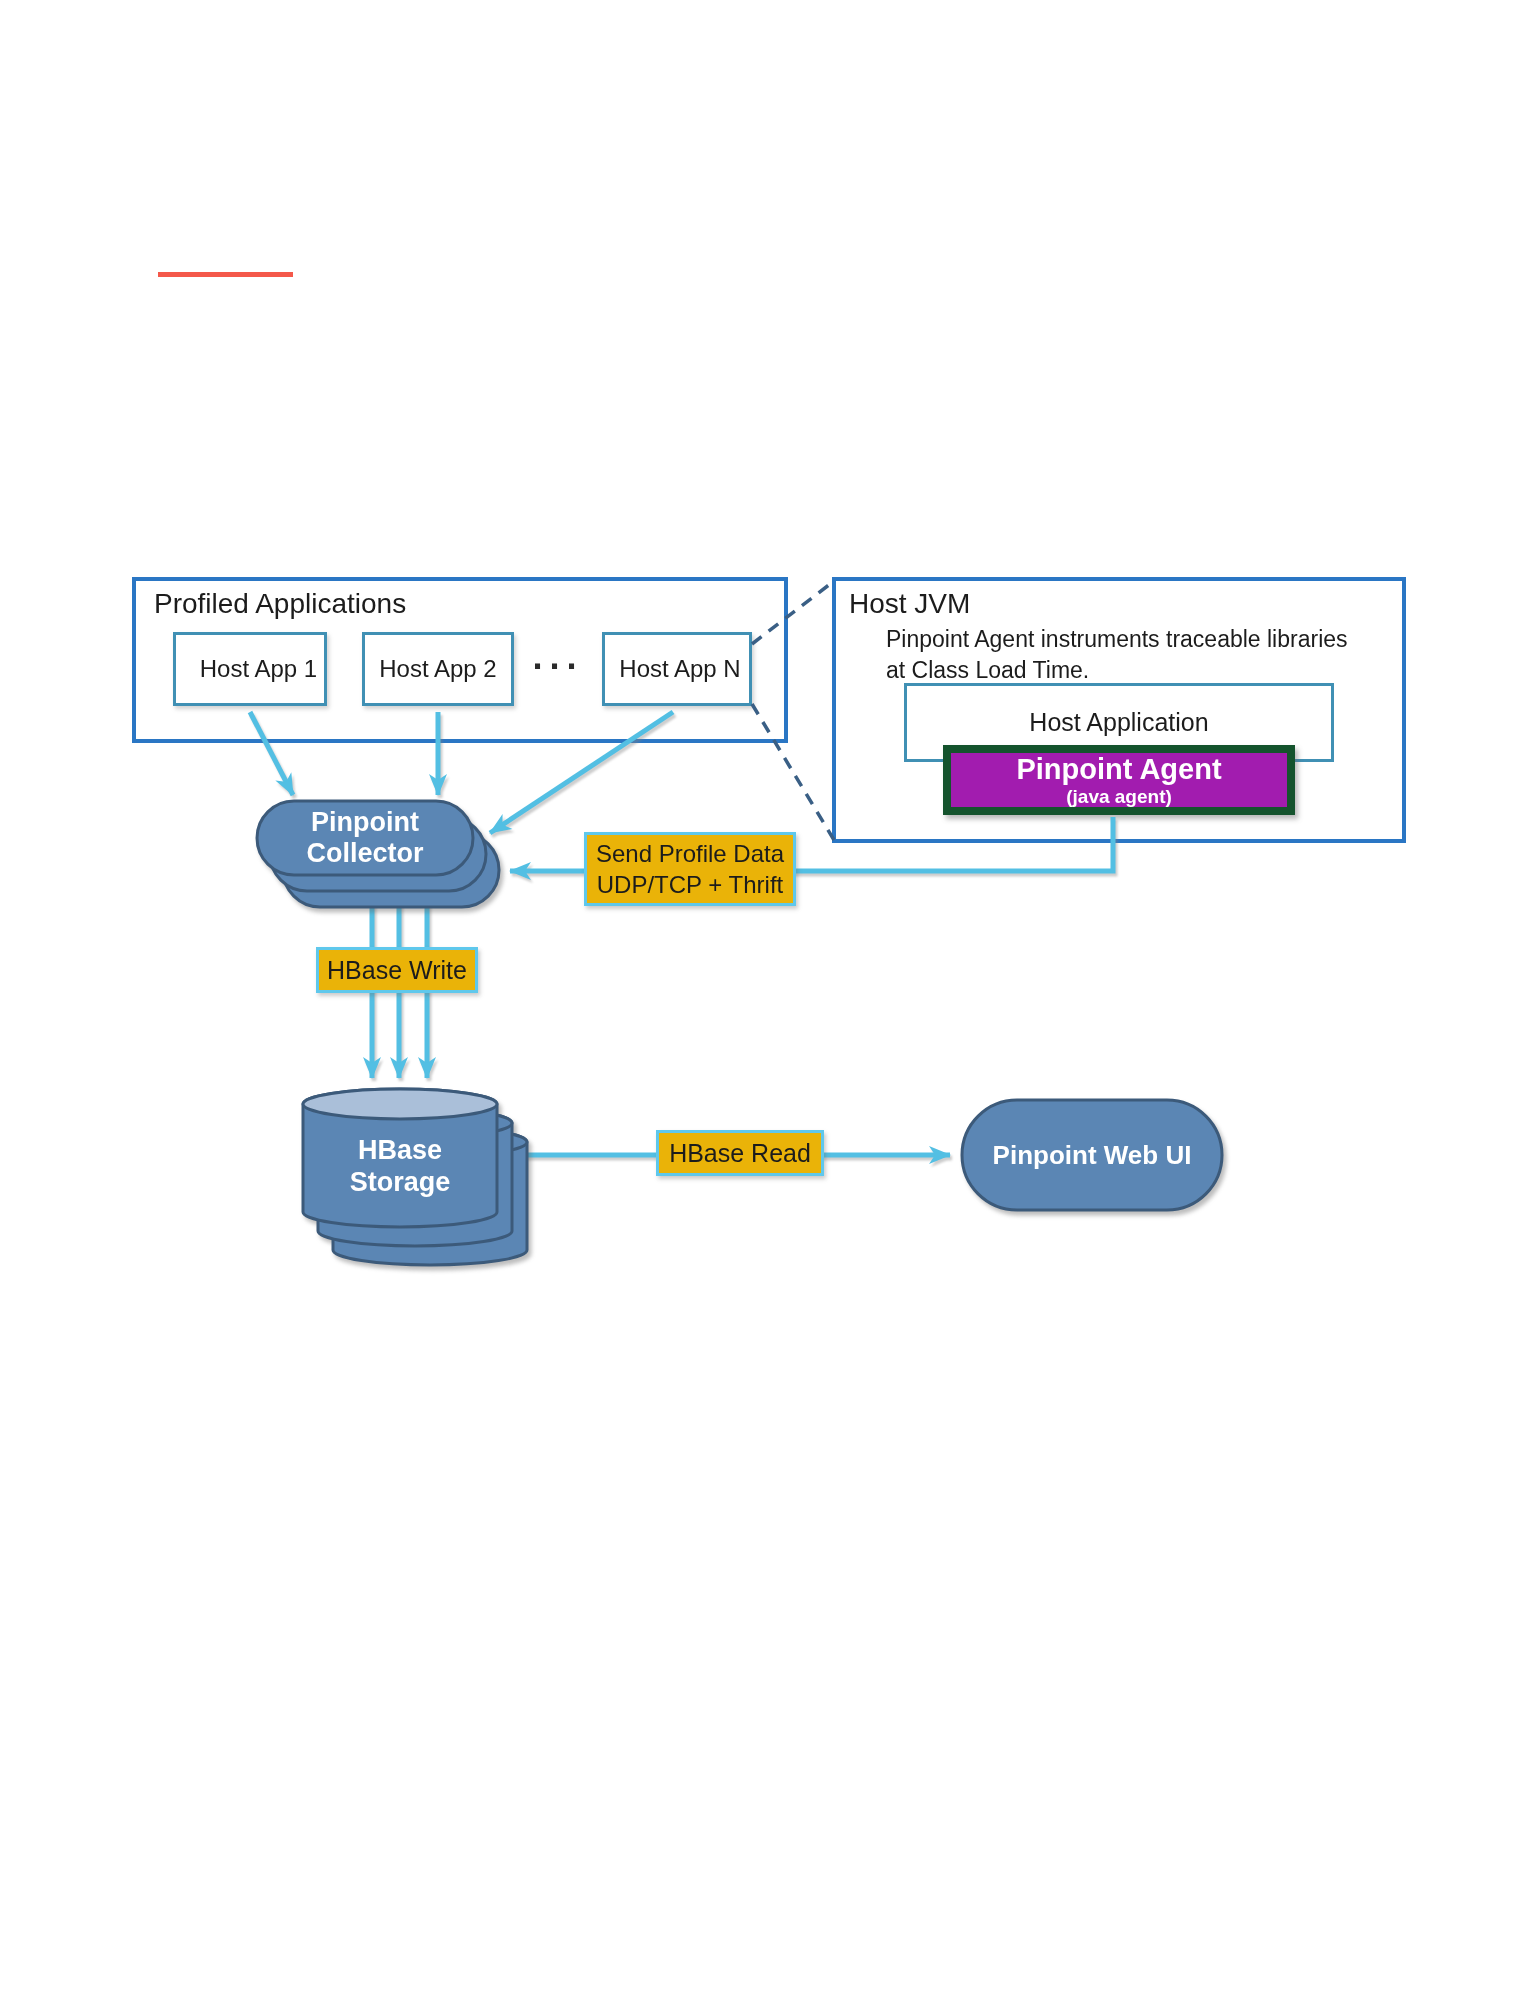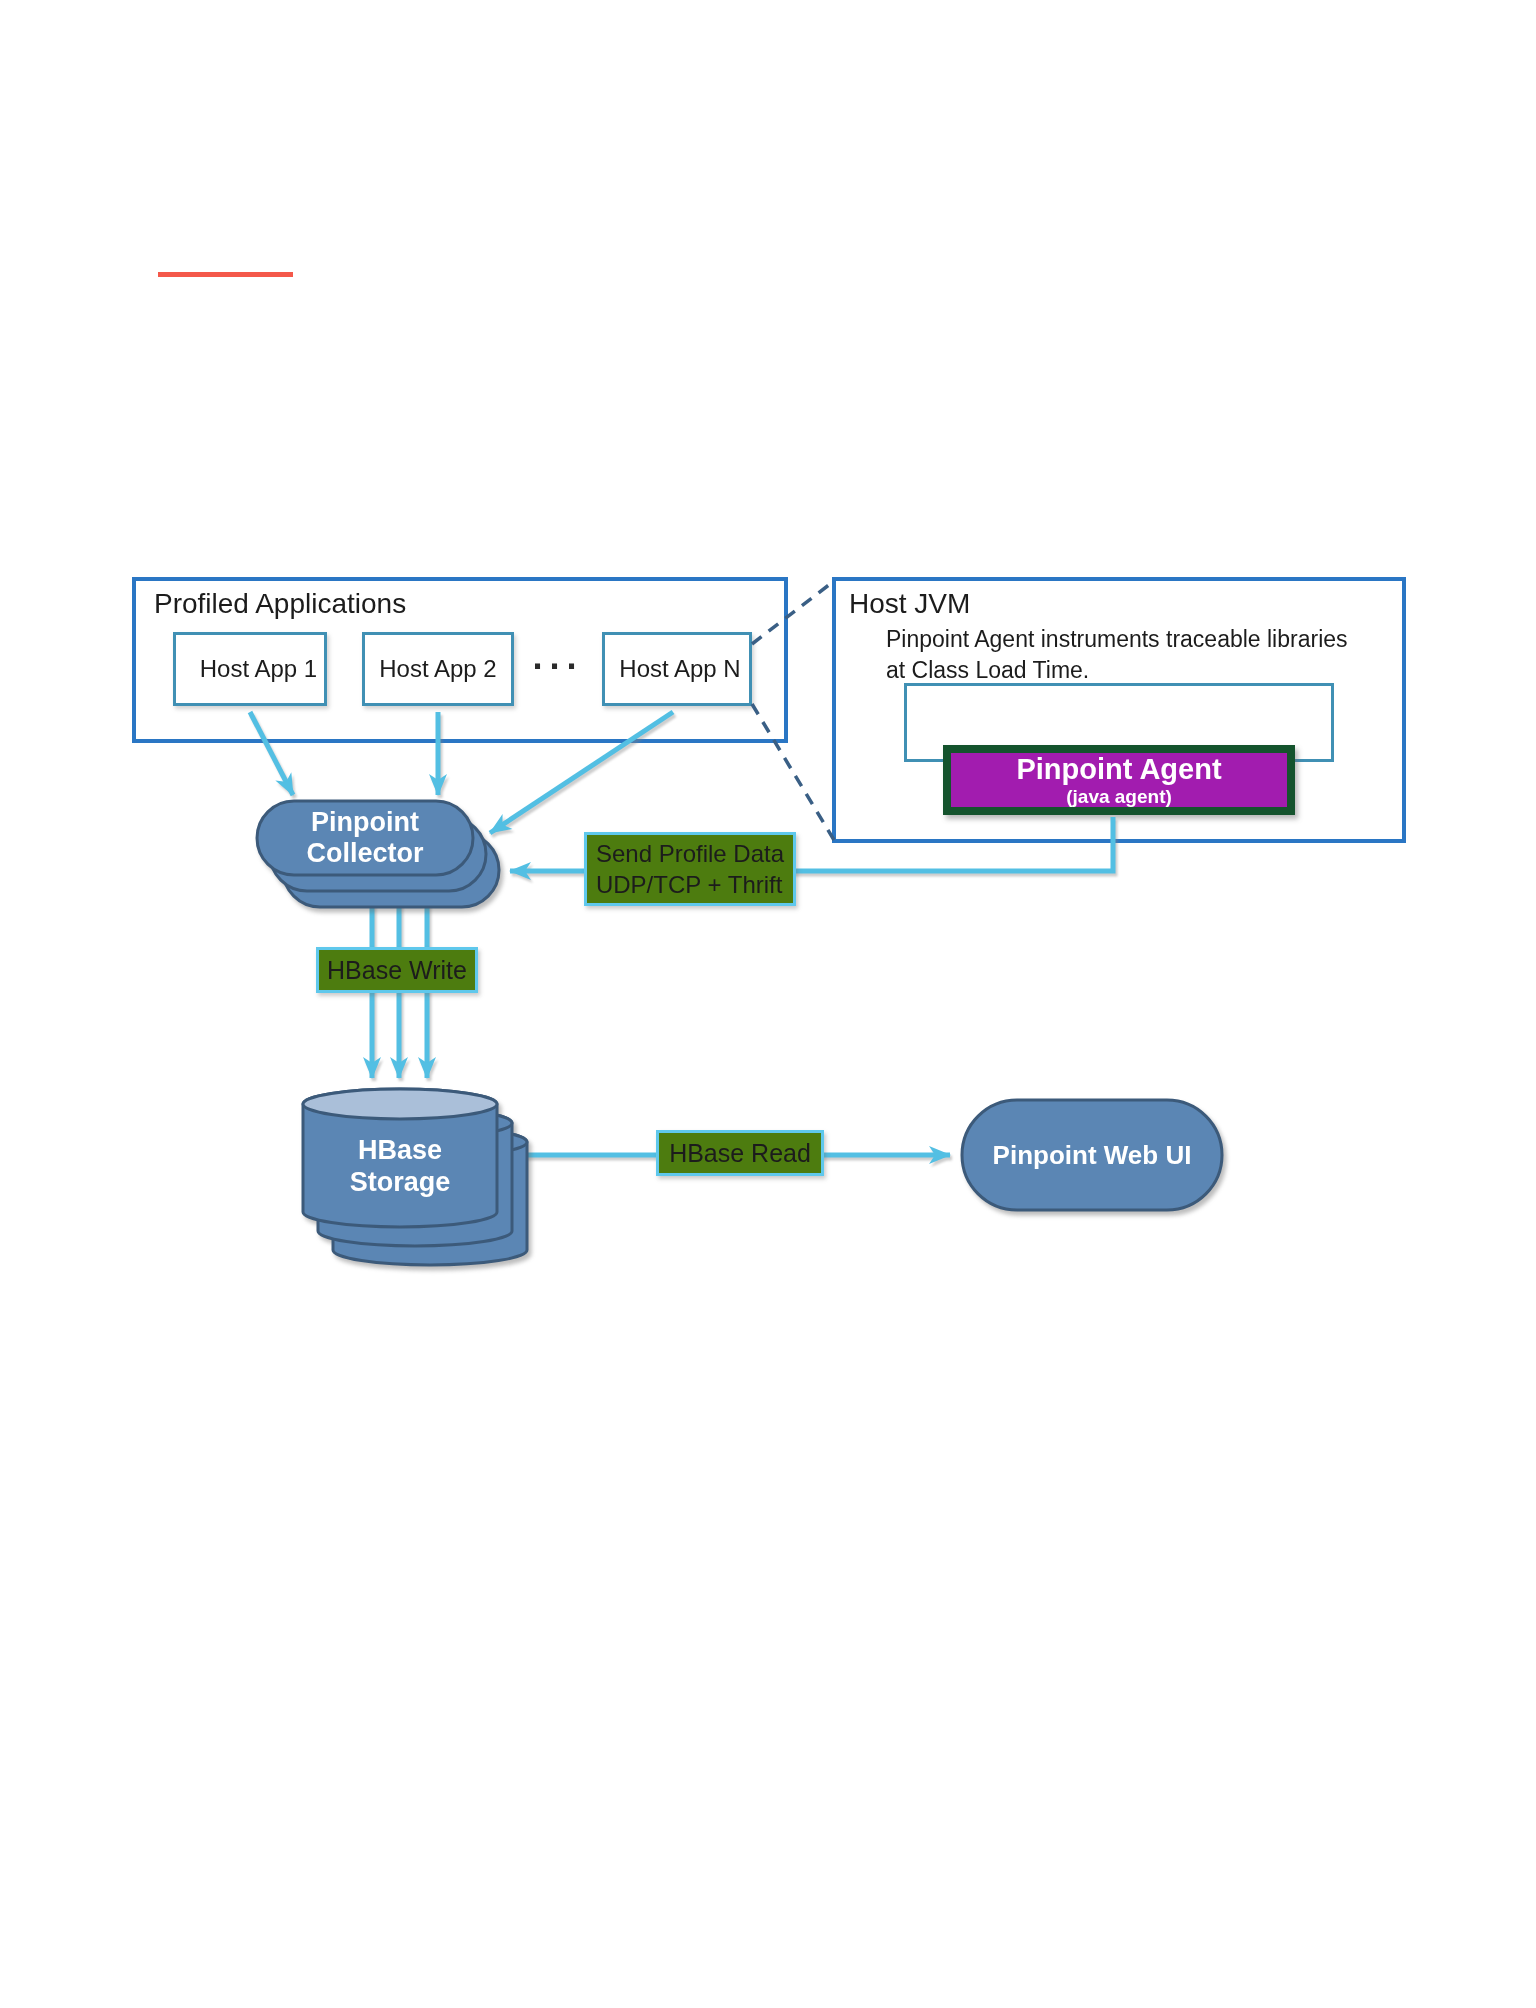--- a/index.html
+++ b/index.html
@@ -25,22 +25,22 @@
   #dots{left:514px;top:630px;width:88px;height:74px;display:flex;align-items:center;justify-content:center;
         font-size:36px;font-weight:700;letter-spacing:5px;color:#2b2b2b;}
   #hostapp-box{left:904px;top:683px;width:430px;height:79px;box-shadow:none;}
   #hostapp-label{left:904px;top:708px;width:430px;text-align:center;font-size:25px;}
   
   #agent-box{left:943px;top:745px;width:352px;height:70px;background:#a21caf;border:8px solid #14532d;
              box-shadow:3px 4px 5px rgba(100,100,100,.45);text-align:center;}
   #agent-box .t1{font-size:29px;font-weight:700;color:#ffffff;line-height:33px;}
   #agent-box .t2{font-size:19px;font-weight:700;color:#ffffff;line-height:22px;}
   
-  .cyan-box{border:3px solid #5fc8ec;background:#4d7c0f;box-shadow:2px 3px 4px rgba(110,110,110,.35);
-            display:flex;align-items:center;justify-content:center;text-align:left;}
+  .cyan-box{border:3px solid #5fc8ec;background:#eab308;box-shadow:2px 3px 4px rgba(110,110,110,.35);
+            display:flex;align-items:center;justify-content:center;text-align:center;}
   #send-box{left:584px;top:832px;width:212px;height:74px;font-size:24px;line-height:31px;white-space:pre-line;}
   #write-box{left:316px;top:947px;width:162px;height:46px;font-size:25px;}
   #read-box{left:648px;top:1130px;width:168px;height:46px;font-size:25px;margin-left:8px;}
   
   .shape-label{color:#ffffff;font-weight:700;text-align:center;white-space:pre-line;}
   #collector-label{left:257px;top:807px;width:216px;font-size:27px;line-height:31px;}
   #storage-label{left:303px;top:1134px;width:194px;font-size:27px;line-height:32px;}
   #webui-label{left:962px;top:1100px;width:260px;height:110px;line-height:110px;font-size:26px;white-space:nowrap;}
   svg{position:absolute;left:0;top:0;pointer-events:none;}
   .shadow-shapes{filter:drop-shadow(3px 4px 2px rgba(90,90,90,.40));}
@@ -66,20 +66,21 @@
   <div class="abs teal-box app-box" id="appN">
     <span>Host App N</span>
   </div>
 
   <div class="abs group-box" id="jvm-box"></div>
   <div class="abs group-title" id="jvm-title">Host JVM</div>
   <div class="abs" id="jvm-desc">Pinpoint Agent instruments traceable libraries
 at Class Load Time.</div>
 
   <div class="abs teal-box" id="hostapp-box"></div>
+  <div class="abs" id="hostapp-label">Host Application</div>
 
   <div class="abs" id="agent-box">
     <div class="t1">Pinpoint Agent</div>
     <div class="t2">(java agent)</div>
   </div>
 
   <svg width="1536" height="2008" viewBox="0 0 1536 2008">
     <defs>
       <marker id="ah" markerUnits="userSpaceOnUse" markerWidth="28" markerHeight="24" refX="22" refY="10" orient="auto">
         <path d="M1,1 L23,10 L1,19 L7,10 Z" fill="#53bfe3"></path>

